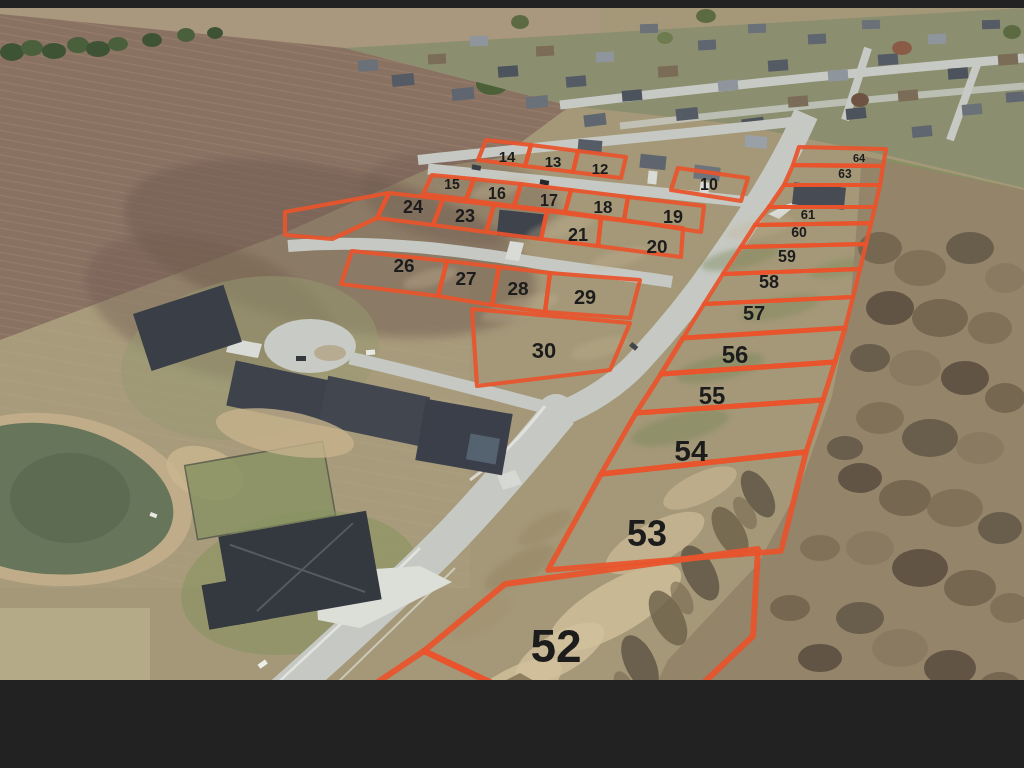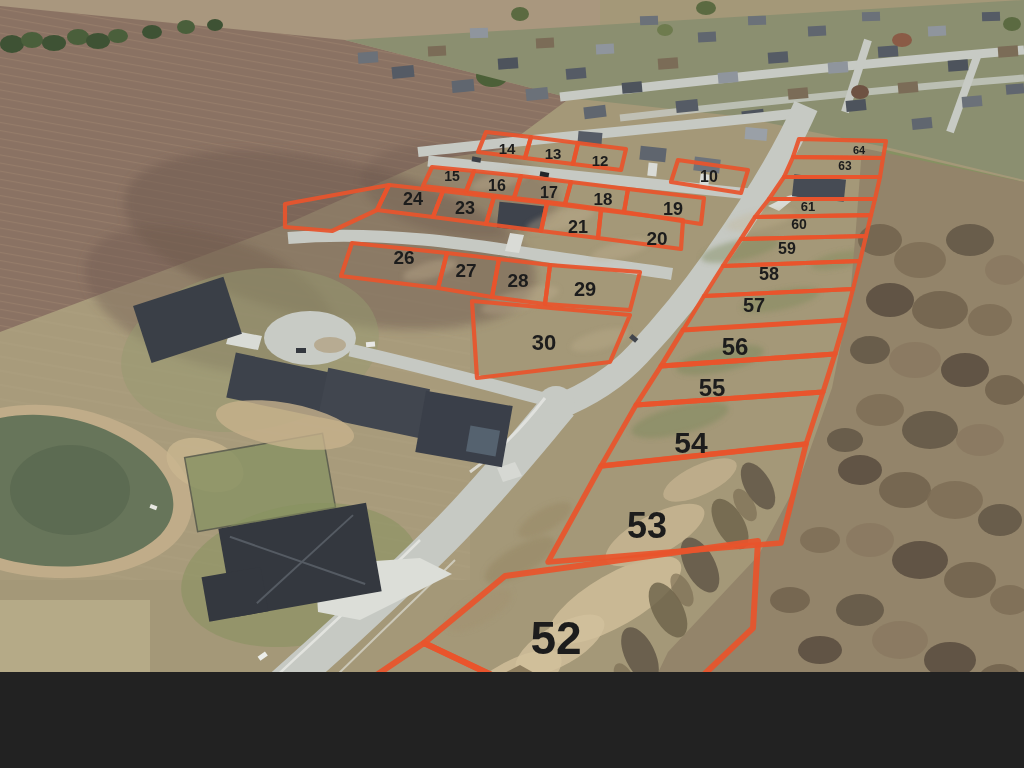--- a/index.html
+++ b/index.html
@@ -1,16 +1,16 @@
 <!DOCTYPE html>
 <html><head>
 <meta charset="utf-8">
 <style>
   html,body{margin:0;padding:0;background:#222;}
-  .stage{position:relative;width:1024px;height:672px;overflow:hidden;background:#0369a1;}
+  .stage{position:relative;width:1024px;height:672px;overflow:hidden;background:#0369a1;margin-top:8px;}
   .stage svg{position:absolute;left:0;top:0;display:block;}
   text.lot-label{font-family:"Liberation Sans",sans-serif;font-weight:bold;fill:#1c1c1c;}
   text.watermark{font-family:"Liberation Sans",sans-serif;font-weight:bold;fill:#ffffff;opacity:.88;letter-spacing:1px;paint-order:stroke;stroke:#ffffff;stroke-width:1.6px;}
 </style>
 </head>
 <body>
 
 <div class="stage">
 <svg width="1024" height="768" viewBox="0 0 1024 768" xmlns="http://www.w3.org/2000/svg">
   <defs>

